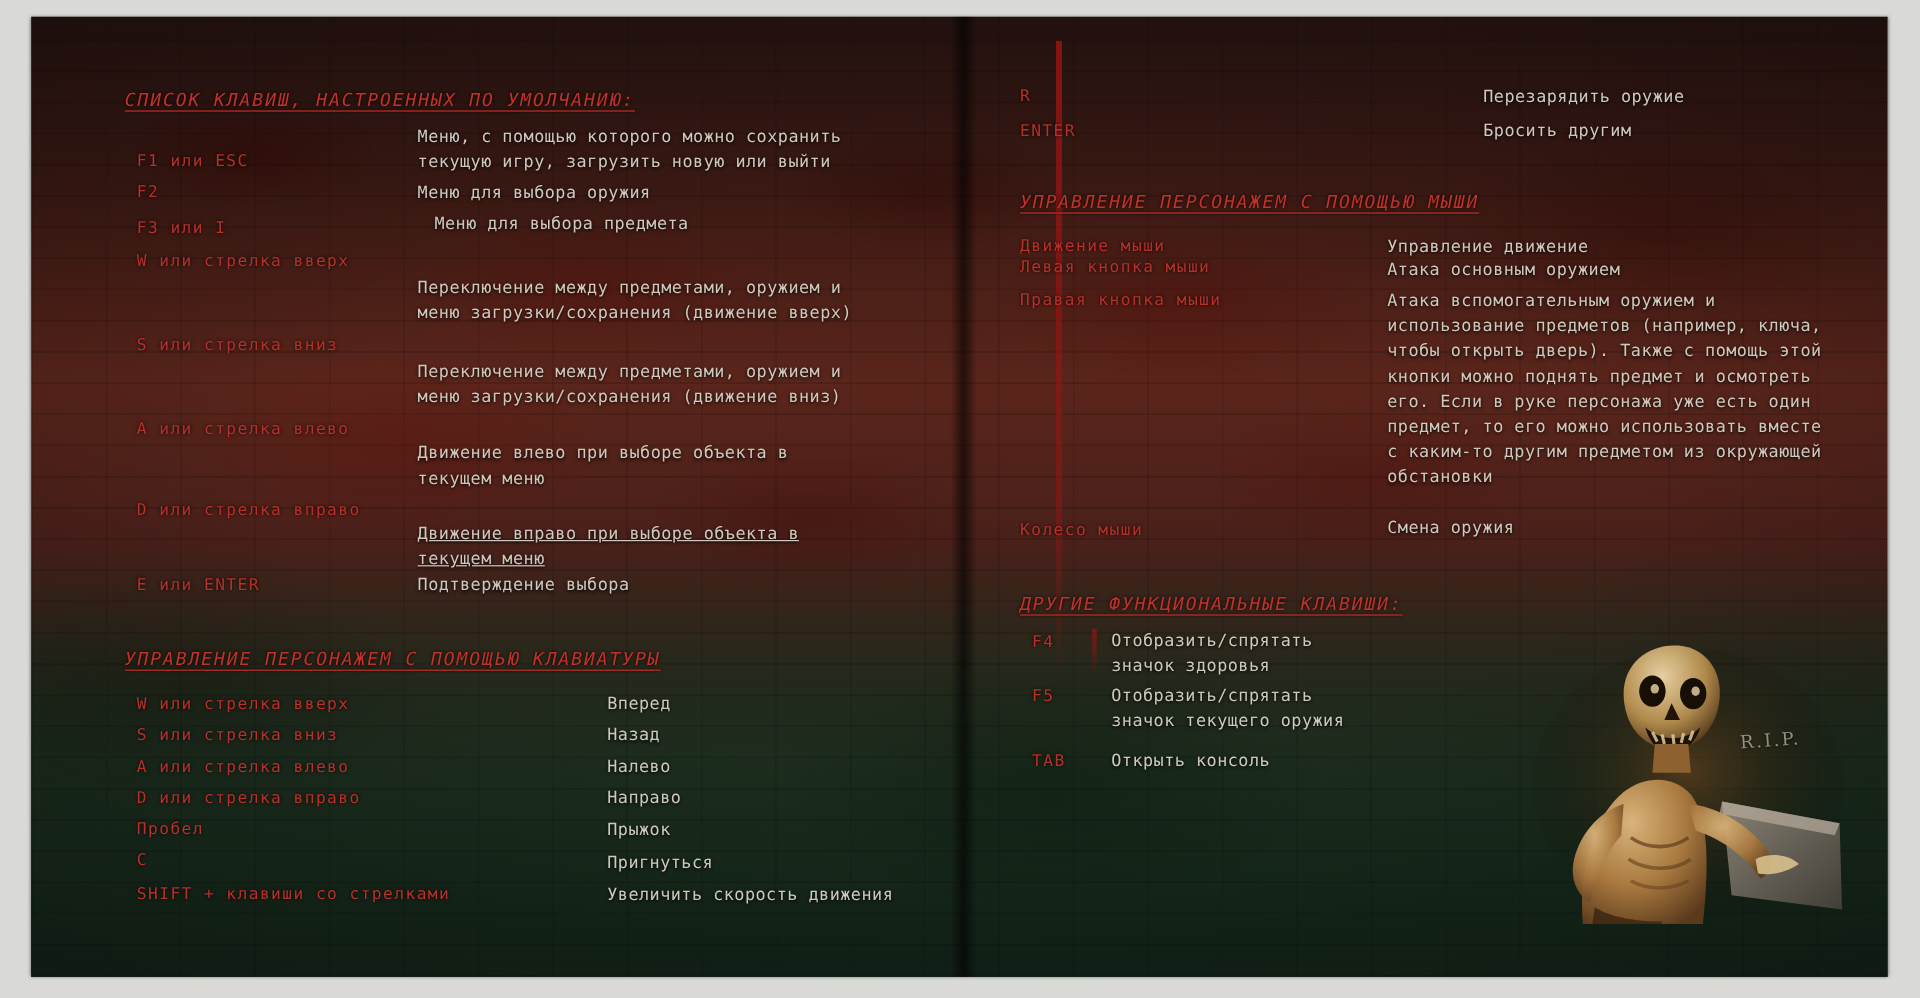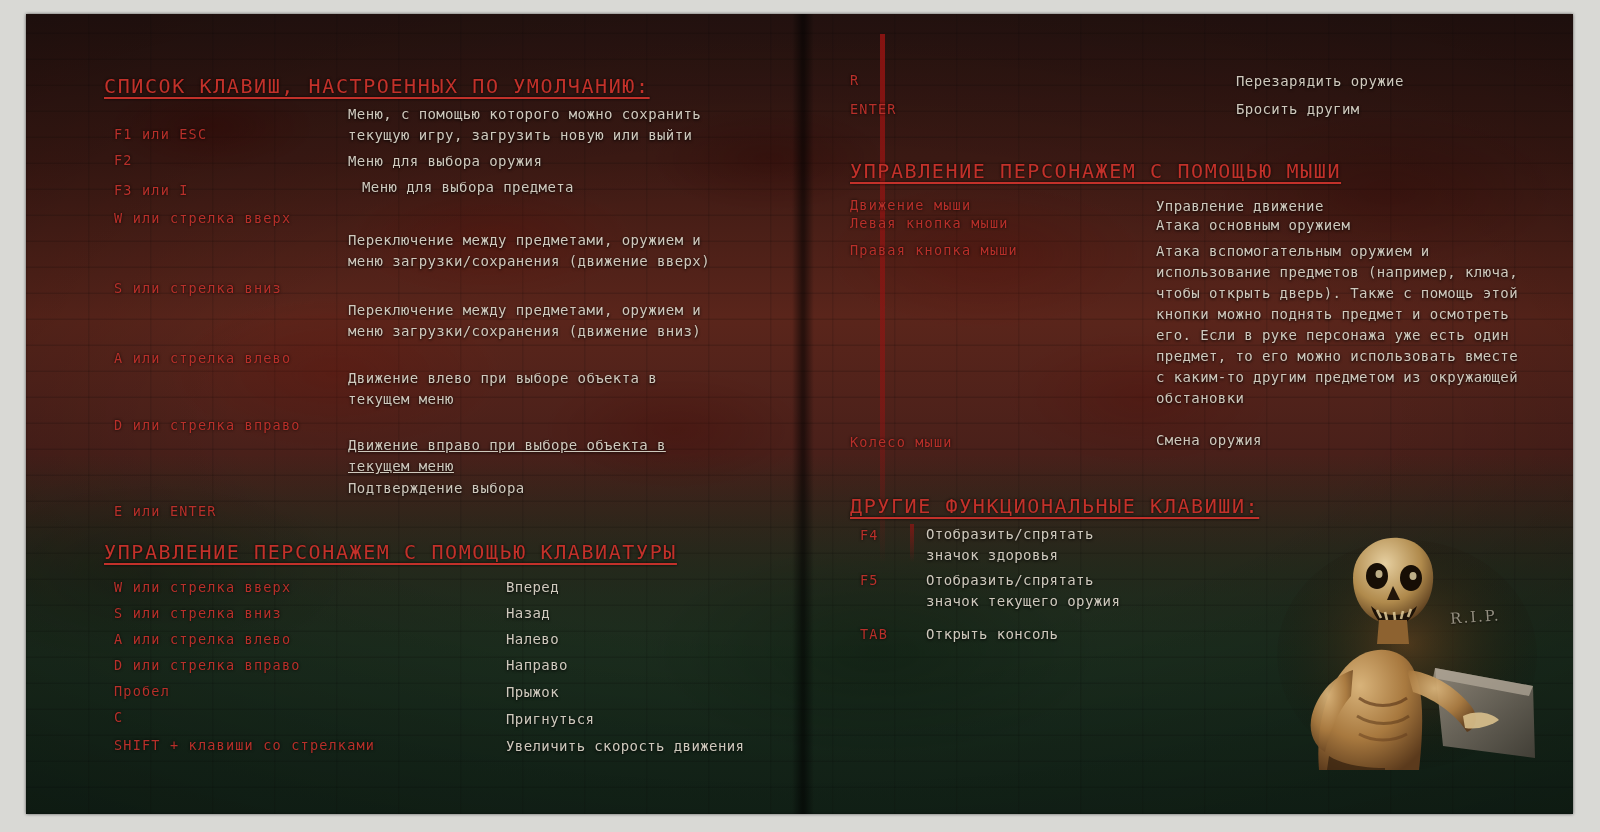--- a/index.html
+++ b/index.html
@@ -83,26 +83,27 @@
     pointer-events: none;
   }
 
   .col { position: absolute; }
   #left-col  { left: 60px;  top: 0; width: 720px; height: 800px; }
   #right-col { left: 812px; top: 0; width: 700px; height: 800px; }
 
   .heading {
     position: absolute;
     color: #c2312a;
-    font-size: 20px;
+    font-size: 15px;
     letter-spacing: 1.6px;
     text-decoration: underline;
     text-underline-offset: 4px;
     text-shadow: 0 0 3px rgba(0,0,0,.9);
     white-space: nowrap;
+    font-style: italic;
   }
   .key {
     position: absolute;
     color: #b8302a;
     font-size: 13.5px;
     letter-spacing: 1.2px;
     text-shadow: 0 0 3px rgba(0,0,0,.9);
     white-space: nowrap;
   }
   .desc {
@@ -170,21 +171,21 @@
 меню загрузки/сохранения (движение вниз)</div>
 
       <div class="key" style="left:28px;  top:336px;">A  или стрелка влево</div>
       <div class="desc" style="left:262px; top:354px;">Движение влево при выборе объекта в
 текущем меню</div>
 
       <div class="key" style="left:28px;  top:403px;">D  или стрелка вправо</div>
       <div class="desc" style="left:262px; top:421px;text-decoration:underline;">Движение вправо при выборе объекта в
 текущем меню</div>
 
-      <div class="key" style="left:28px;  top:466px;margin-top:23px;">E  или  ENTER</div>
+      <div class="key" style="left:28px;  top:466px;">E  или  ENTER</div>
       <div class="desc" style="left:262px; top:464px;">Подтверждение выбора</div>
 
       <div class="heading" style="left:18px; top:526px;">УПРАВЛЕНИЕ ПЕРСОНАЖЕМ С ПОМОЩЬЮ КЛАВИАТУРЫ</div>
 
       <div class="key" style="left:28px;  top:565px;">W  или стрелка вверх</div>
       <div class="desc" style="left:420px; top:563px;">Вперед</div>
 
       <div class="key" style="left:28px;  top:591px;">S  или стрелка вниз</div>
       <div class="desc" style="left:420px; top:589px;">Назад</div>
 

